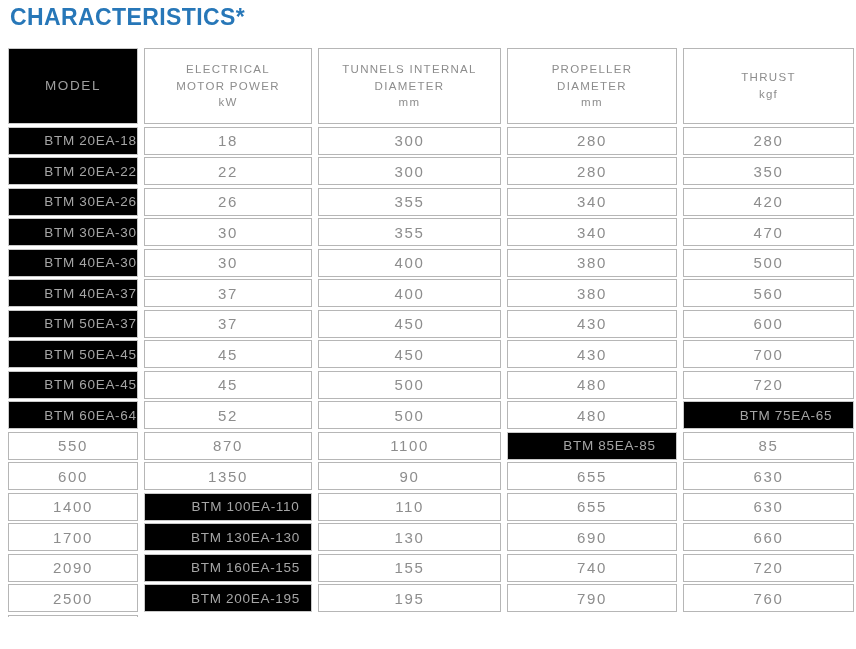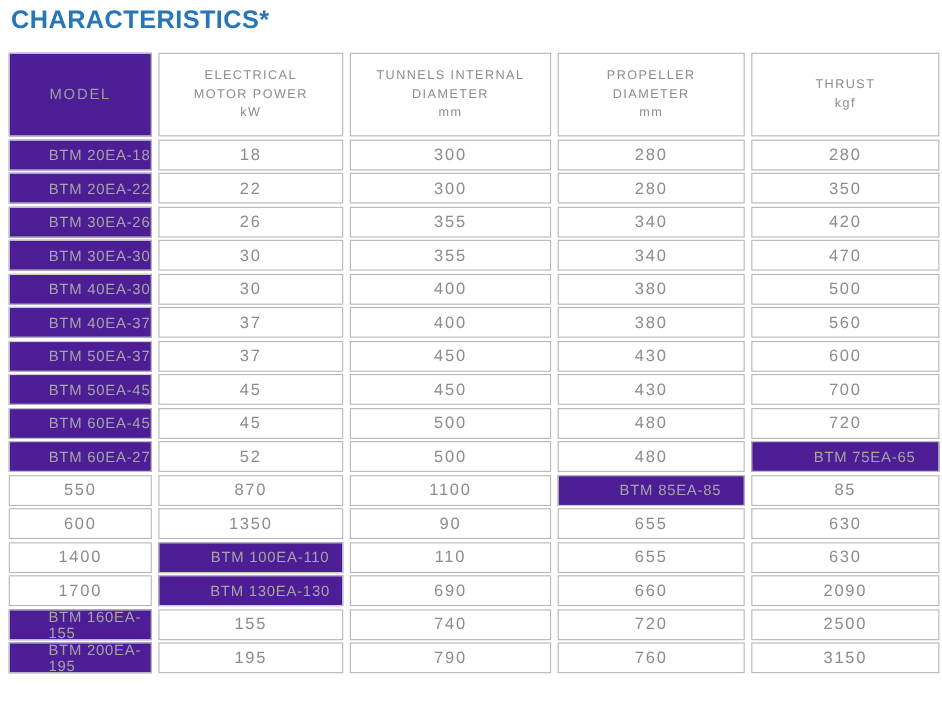--- a/index.html
+++ b/index.html
@@ -40,21 +40,21 @@
     box-sizing: border-box;
     border: 1px solid #b6b6b6;
     background: #ffffff;
     display: flex;
     align-items: center;
     justify-content: center;
     color: #8d8d8d;
     overflow: hidden;
   }
   .cell.model {
-    background: #4c1d95;
+    background: #000000;
     border-color: #c9c9c9;
     color: #a5a5a5;
   }
   .header-cell {
     flex-direction: column;
     text-align: center;
     font-size: 11.5px;
     letter-spacing: 1.3px;
     line-height: 1.45;
     color: #8d8d8d;
@@ -152,21 +152,21 @@
     <div class="cell num-cell">450</div>
     <div class="cell num-cell">430</div>
     <div class="cell num-cell">700</div>
 
     <div class="cell model model-cell">BTM 60EA-45</div>
     <div class="cell num-cell">45</div>
     <div class="cell num-cell">500</div>
     <div class="cell num-cell">480</div>
     <div class="cell num-cell">720</div>
 
-    <div class="cell model model-cell">BTM 60EA-27</div>
+    <div class="cell model model-cell">BTM 60EA-64</div>
     <div class="cell num-cell">52</div>
     <div class="cell num-cell">500</div>
     <div class="cell num-cell">480</div>
 
     <div class="cell model model-cell">BTM 75EA-65</div>
     <div class="cell num-cell">550</div>
     <div class="cell num-cell">870</div>
     <div class="cell num-cell">1100</div>
 
     <div class="cell model model-cell">BTM 85EA-85</div>
@@ -179,20 +179,21 @@
     <div class="cell num-cell">630</div>
     <div class="cell num-cell">1400</div>
 
     <div class="cell model model-cell">BTM 100EA-110</div>
     <div class="cell num-cell">110</div>
     <div class="cell num-cell">655</div>
     <div class="cell num-cell">630</div>
     <div class="cell num-cell">1700</div>
 
     <div class="cell model model-cell">BTM 130EA-130</div>
+    <div class="cell num-cell">130</div>
     <div class="cell num-cell">690</div>
     <div class="cell num-cell">660</div>
     <div class="cell num-cell">2090</div>
 
     <div class="cell model model-cell">BTM 160EA-155</div>
     <div class="cell num-cell">155</div>
     <div class="cell num-cell">740</div>
     <div class="cell num-cell">720</div>
     <div class="cell num-cell">2500</div>
 

